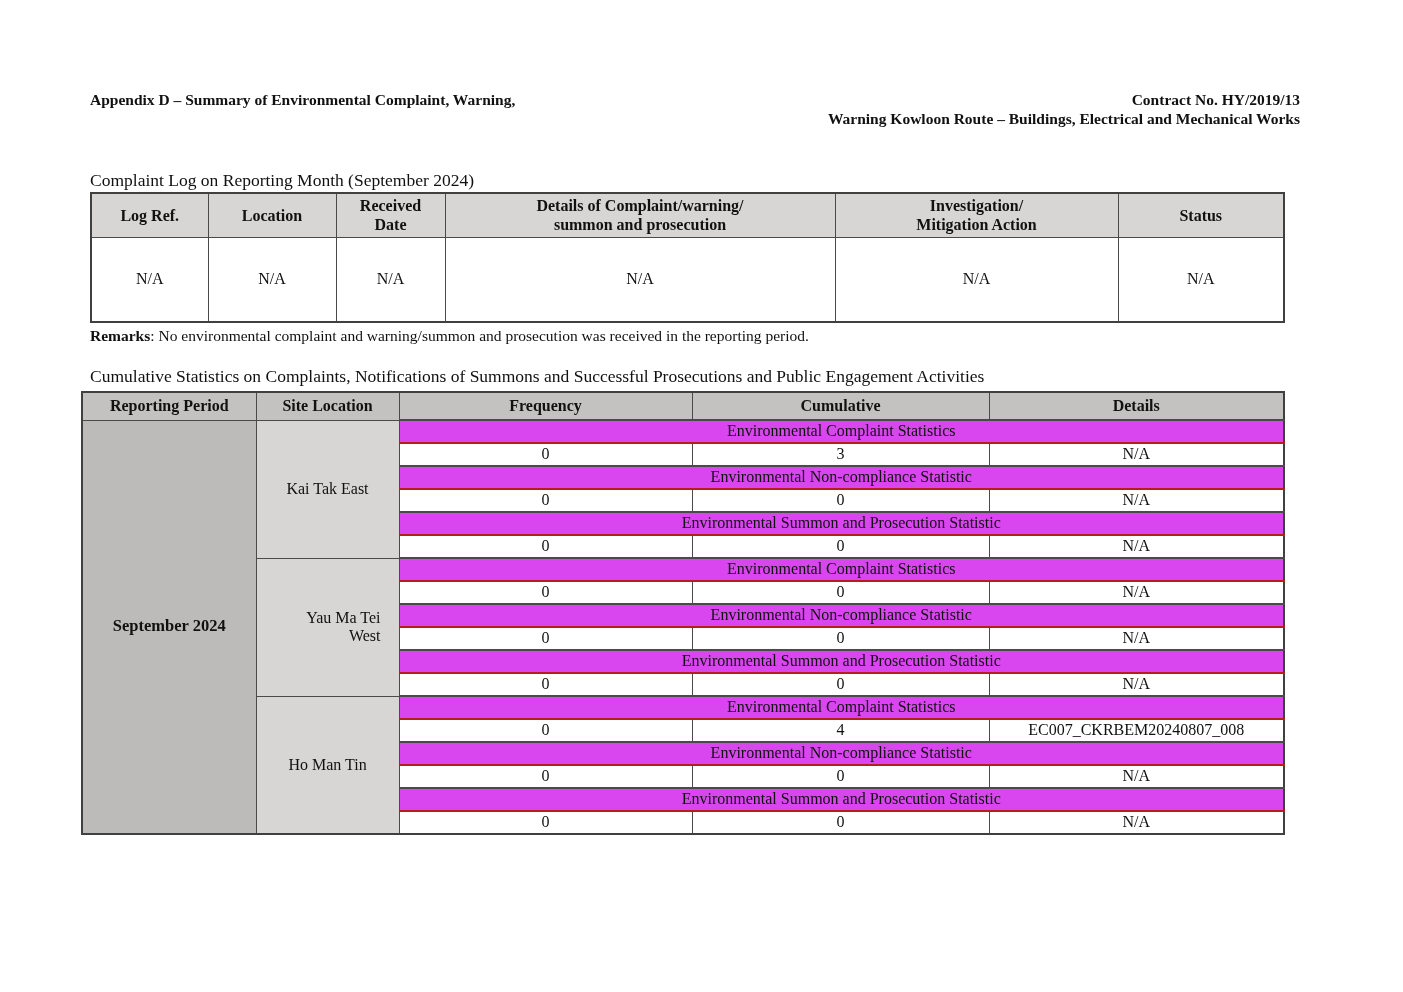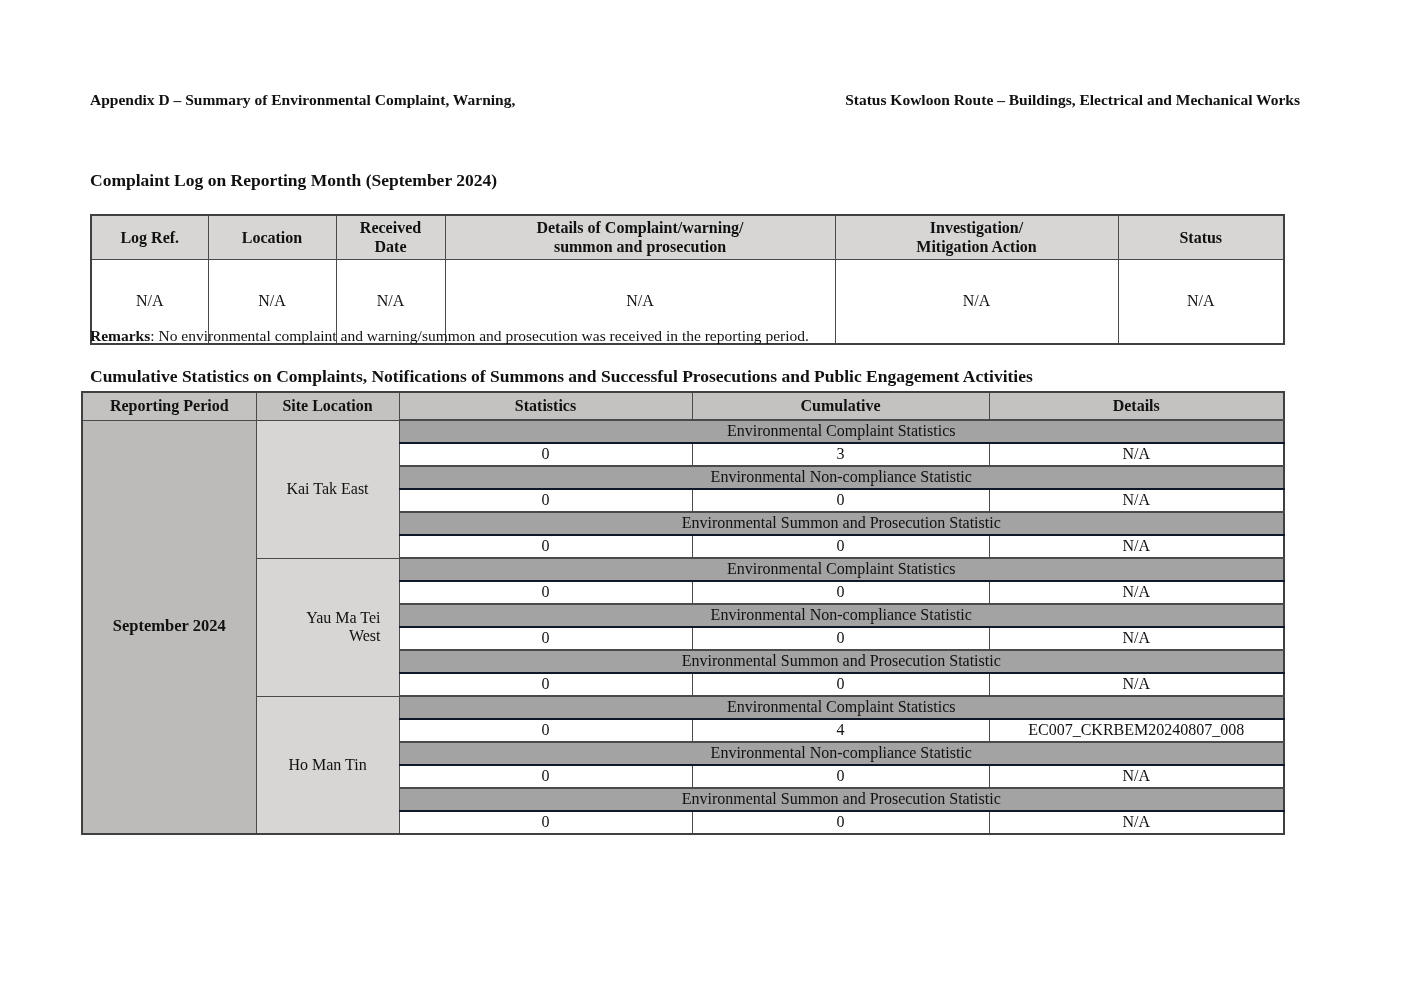--- a/index.html
+++ b/index.html
@@ -27,21 +27,21 @@
     line-height: 1.25;
     gap: 23px;
   }
   .doc-header .right { text-align: right; }
 
   
   .sec-title {
     position: absolute;
     left: 90px;
     font-size: 17.5px;
-    font-weight: bold;
+    font-weight: normal;
     white-space: nowrap;
   }
   .t1 { top: 170px; }
   .t2 { top: 366px; }
 
   
   table.tbl {
     position: absolute;
     border-collapse: collapse;
     table-layout: fixed;
@@ -49,21 +49,21 @@
     font-size: 16px;
   }
   table.tbl th, table.tbl td {
     border: 1px solid #4a4a4a;
     text-align: center;
     vertical-align: middle;
     overflow: hidden;
   }
 
   
-  .tbl1 { top: 192px; left: 90px; width: 1193px; margin-top: 22px; }
+  .tbl1 { top: 192px; left: 90px; width: 1193px; }
   .tbl1 th {
     background: #d7d6d5;
     font-weight: bold;
     white-space: pre-line;
     height: 44px;
     padding: 2px 4px;
     line-height: 1.2;
   }
   .tbl1 td { height: 85px; background: #ffffff; }
 
@@ -84,23 +84,23 @@
   }
   .tbl2 td { height: 23px; padding: 0 4px; line-height: 1.15; }
   .tbl2 td.period {
     background: #bcbbba;
     font-weight: bold;
     font-size: 16.5px;
   }
   .tbl2 td.site { background: #d7d6d5; padding: 0 18px; }
   .tbl2 td.site.bold { font-weight: normal; text-align: right; }
   .tbl2 td.stat {
-    background: #a3a3a3;
+    background: #d946ef;
     border-top: 2px solid #4a4a4a;
-    border-bottom: 2px solid #0f172a;
+    border-bottom: 2px solid #b91c1c;
   }
   .tbl2 td.val { background: #ffffff; }
 
   
   .doc-footer {
     position: absolute;
     top: 924px; left: 90px; right: 103px;
     font-size: 15.5px;
   }
   .doc-footer .pagenum {
@@ -112,21 +112,22 @@
 </head>
 <body>
 
 <div class="page">
 
   <div class="doc-header">
     <div class="left">
       <div>Appendix D – Summary of Environmental Complaint, Warning,</div>
     </div>
     <div class="right">
-      <div>Status Kowloon Route – Buildings, Electrical and Mechanical Works</div>
+      <div>Contract No. HY/2019/13</div>
+      <div>Warning Kowloon Route – Buildings, Electrical and Mechanical Works</div>
     </div>
   </div>
 
   <div class="sec-title t1">Complaint Log on Reporting Month (September 2024)</div>
 
   <table class="tbl tbl1">
     <colgroup>
       <col style="width:117px">
         <col style="width:128px">
         <col style="width:109px">
@@ -166,21 +167,21 @@
       <col style="width:174px">
         <col style="width:143px">
         <col style="width:293px">
       <col style="width:297px">
         <col style="width:295px">
     </colgroup>
     <tbody>
       <tr>
         <th>Reporting Period</th>
         <th>Site Location</th>
-        <th>Statistics</th>
+        <th>Frequency</th>
         <th>Cumulative</th>
         <th>Details</th>
       </tr>
 
       <tr>
         <td class="period" rowspan="18">September 2024</td>
         <td class="site" rowspan="6">Kai Tak East</td>
         <td class="stat" colspan="3">Environmental Complaint Statistics</td>
       </tr>
       <tr>

